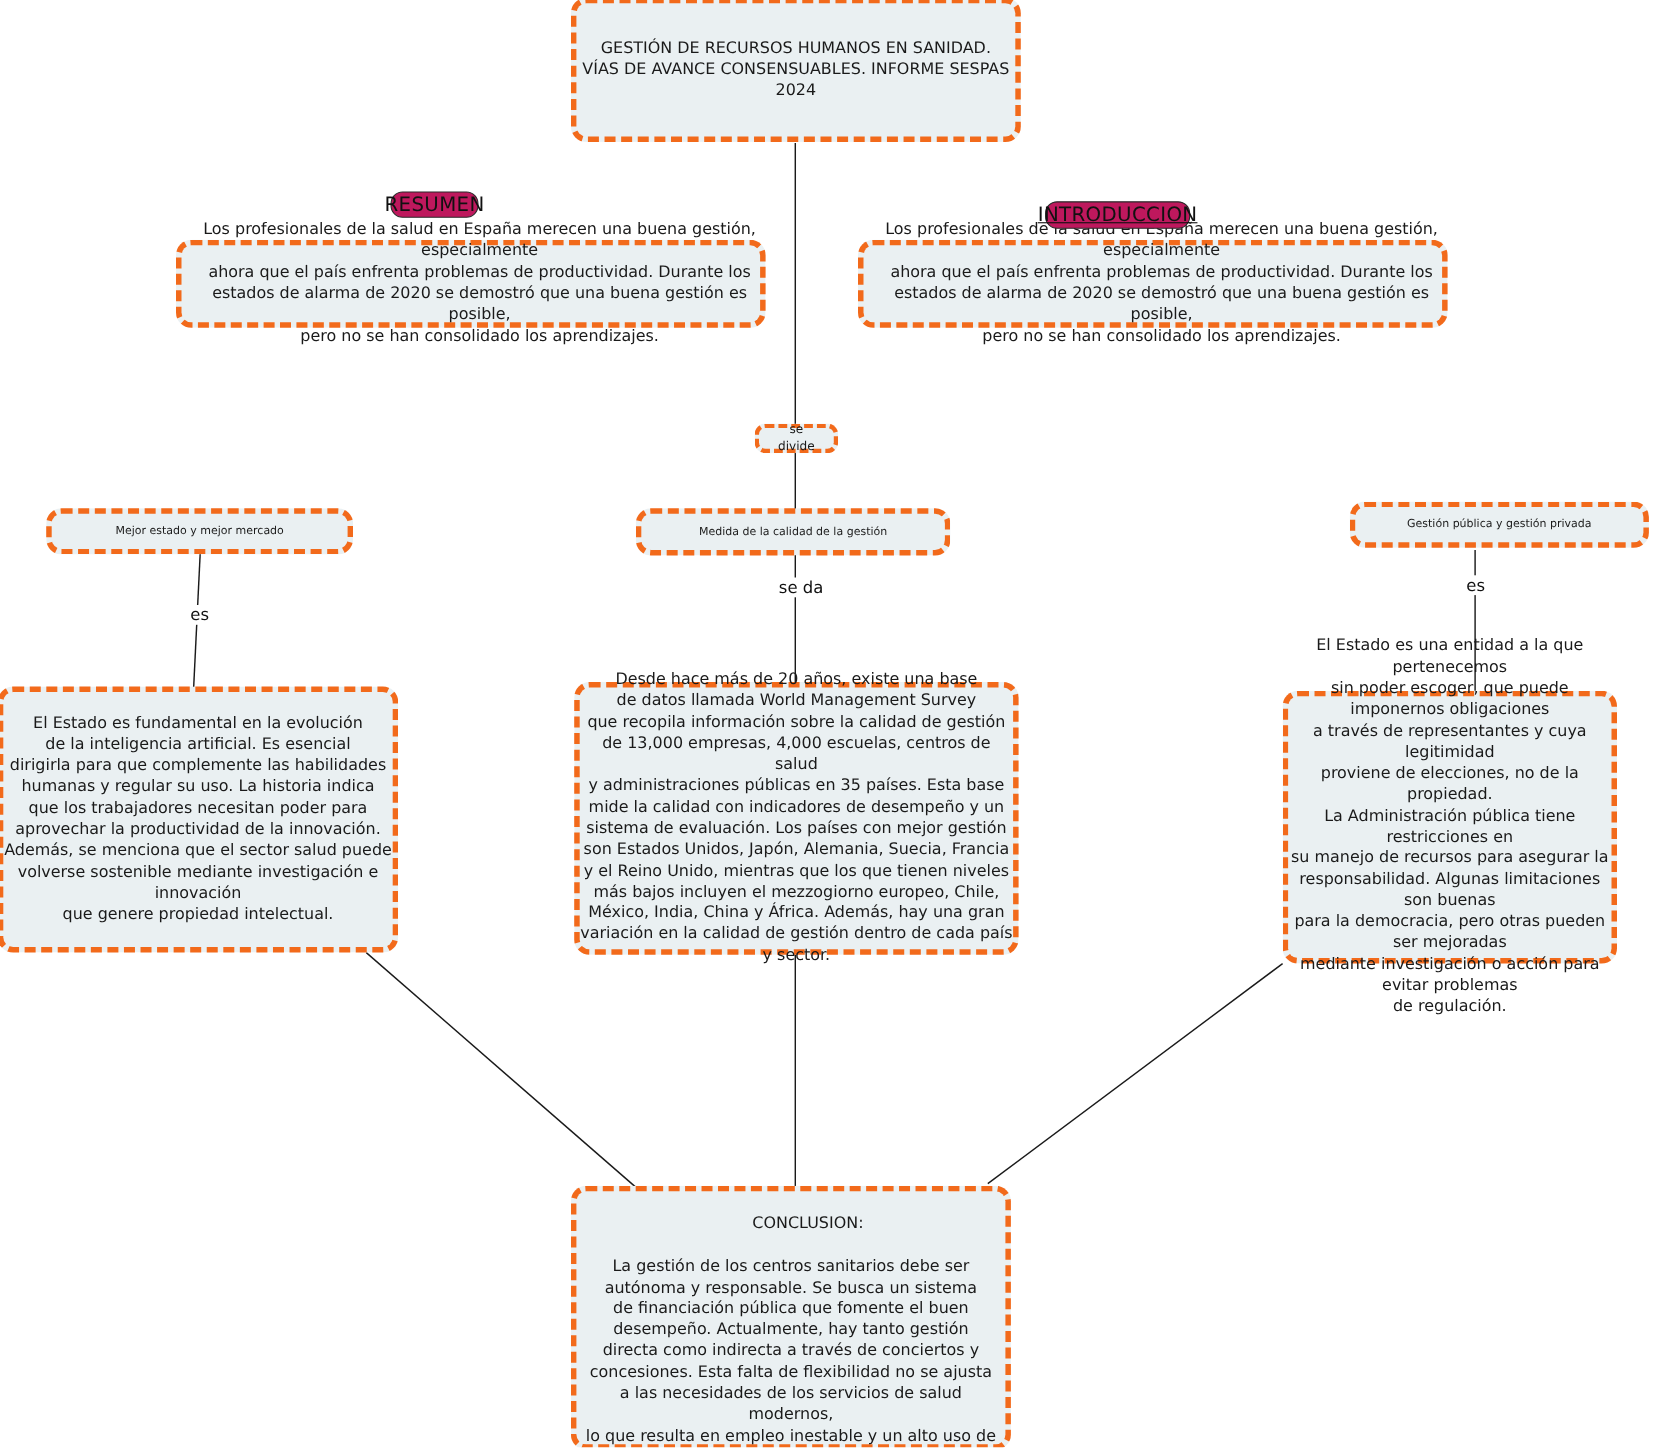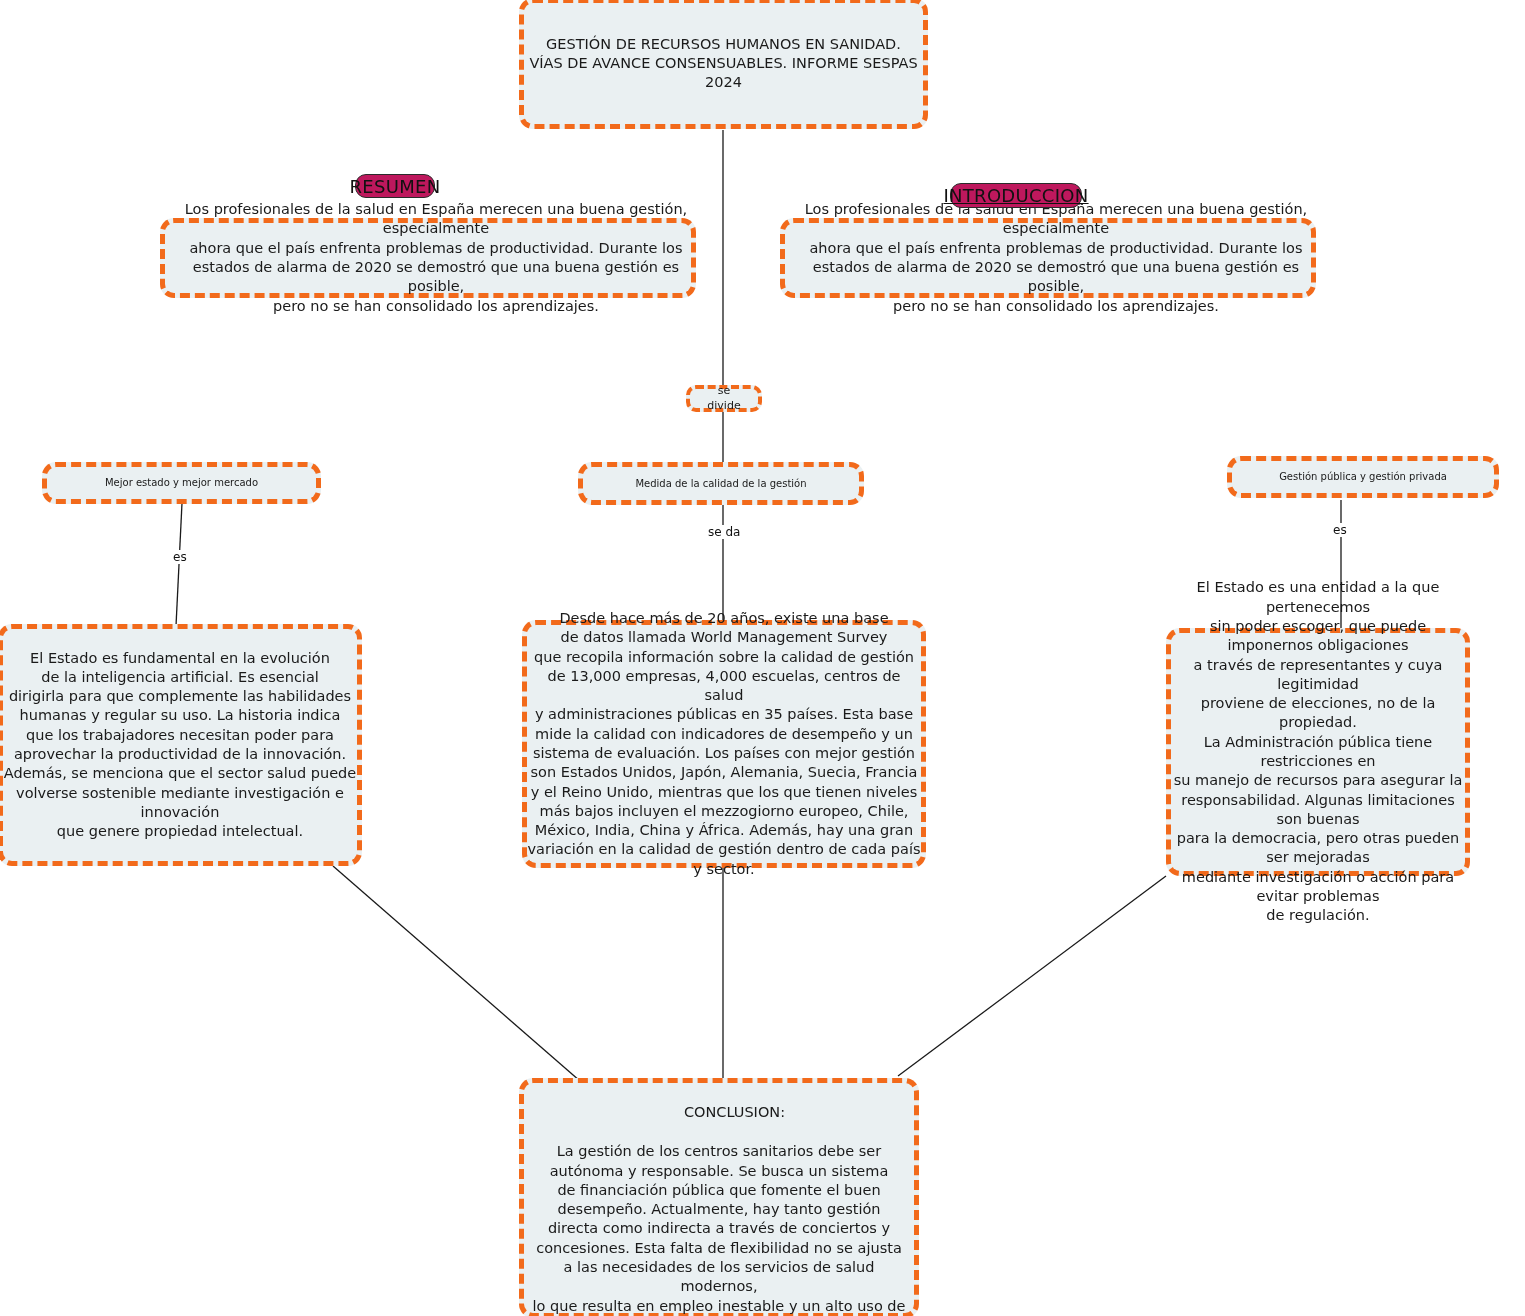--- a/index.html
+++ b/index.html
@@ -62,21 +62,21 @@
     display: flex;
     align-items: center;
     justify-content: center;
     font-size: 18px;
     color: #111111;
     letter-spacing: 0.3px;
     z-index: 3;
   }
   .edge-label {
     position: absolute;
-    font-size: 12px;
+    font-size: 15px;
     color: #111111;
     background: #ffffff;
     padding: 0 3px;
     white-space: nowrap;
     z-index: 4;
   }
 </style>
 </head>
 <body>
 

